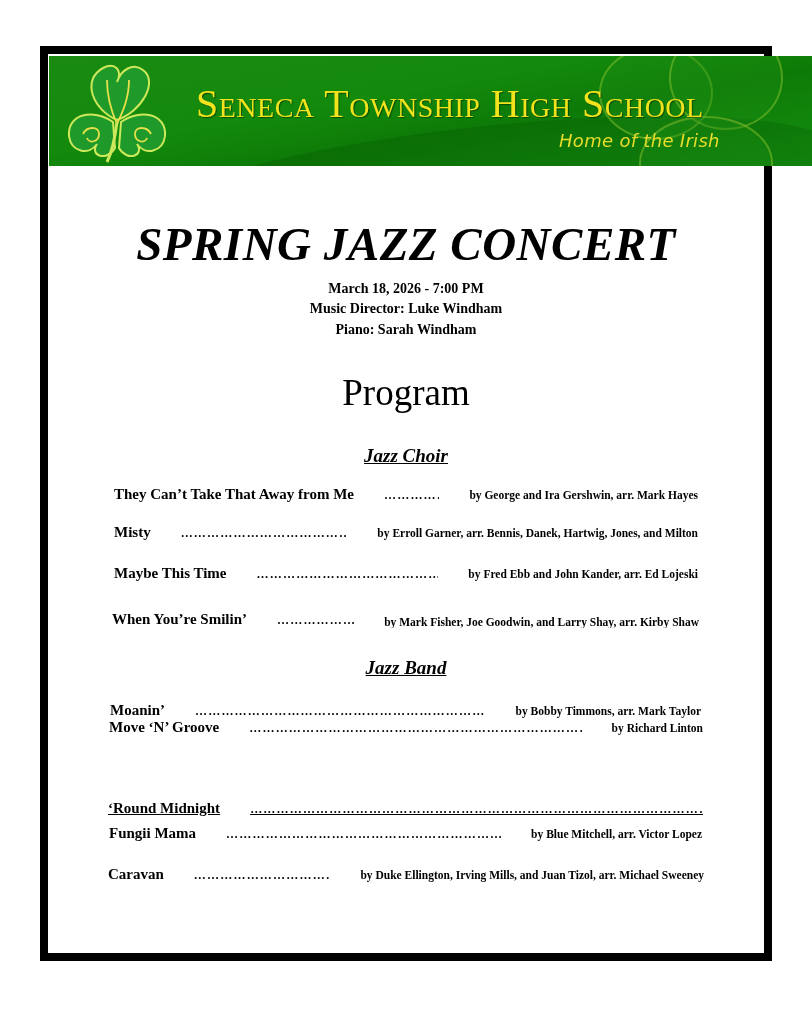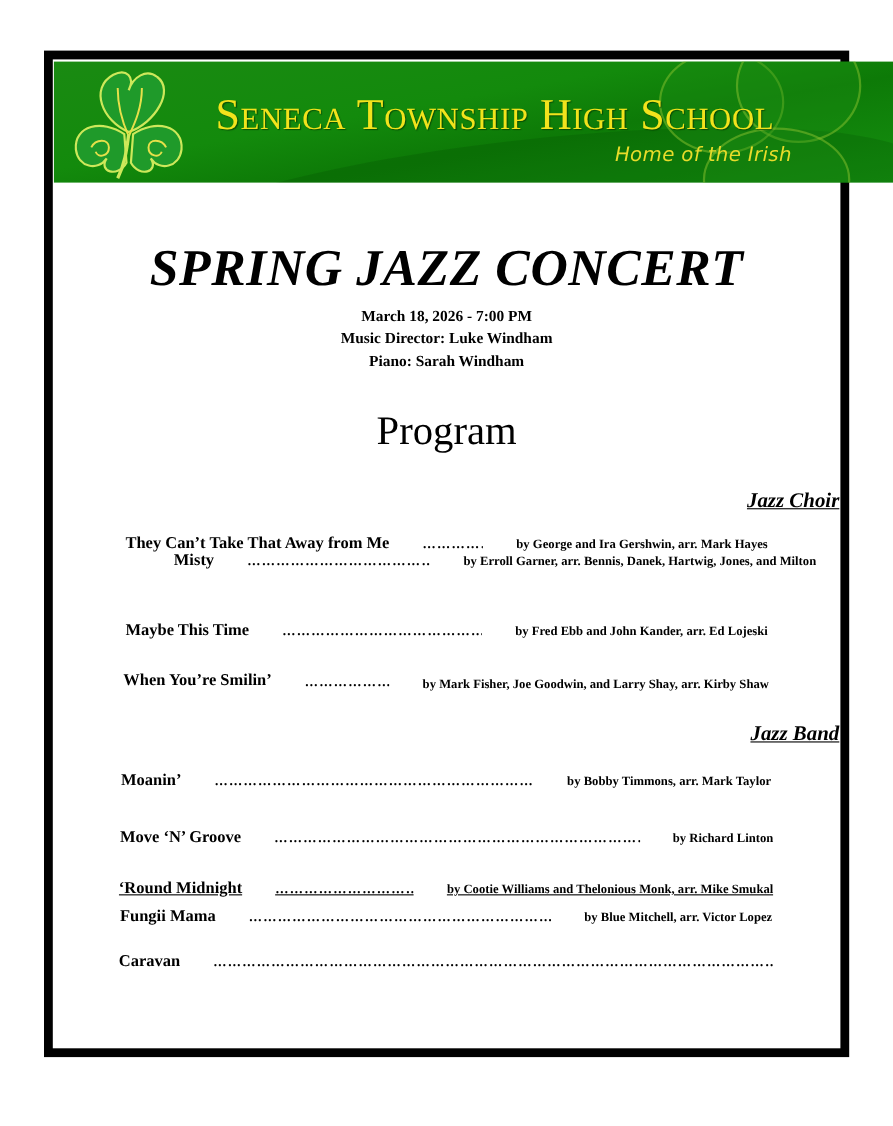--- a/index.html
+++ b/index.html
@@ -40,21 +40,20 @@
   .centered { position: absolute; left: 49px; width: 714px; text-align: center; }
   .concert-title {
     top: 216px; font-size: 47px; font-weight: bold; font-style: italic; letter-spacing: 0.5px;
     line-height: 56px;
   }
   .info-line { font-size: 14px; font-weight: bold; line-height: 20px; }
   .program-heading { top: 370px; font-size: 37px; line-height: 46px; }
   .section-heading {
     font-size: 19px; font-weight: bold; font-style: italic; text-decoration: underline;
     line-height: 24px;
-    text-align: right;
   }
   .row {
     position: absolute; display: flex; align-items: baseline; white-space: nowrap;
     overflow: hidden; height: 22px; gap: 30px;
   }
   .row .title { font-weight: bold; font-size: 15px; flex: none; }
   .row .leader {
     flex: 1 1 auto; overflow: hidden; font-size: 12px; font-weight: bold;
     letter-spacing: 1.2px; min-width: 0;
   }
@@ -97,21 +96,21 @@
 
 <div class="centered program-heading">Program</div>
 
 <div class="centered section-heading" style="top:444px;">Jazz Choir</div>
 
 <div class="row" style="left:114px;width:584px;top:486px;">
   <span class="title">They Can’t Take That Away from Me</span>
   <span class="leader">……………………………………………………………………………………………………………………</span>
   <span class="composer">by George and Ira Gershwin, arr. Mark Hayes</span>
 </div>
-<div class="row" style="left:114px;width:584px;top:502px;margin-left:44px;">
+<div class="row" style="left:114px;width:584px;top:524px;">
   <span class="title">Misty</span>
   <span class="leader">……………………………………………………………………………………………………………………</span>
   <span class="composer">by Erroll Garner, arr. Bennis, Danek, Hartwig, Jones, and Milton</span>
 </div>
 <div class="row" style="left:114px;width:584px;top:565px;">
   <span class="title">Maybe This Time</span>
   <span class="leader">……………………………………………………………………………………………………………………</span>
   <span class="composer">by Fred Ebb and John Kander, arr. Ed Lojeski</span>
 </div>
 <div class="row" style="left:112px;width:587px;top:606px;align-items:flex-end;">
@@ -120,31 +119,31 @@
   <span class="composer">by Mark Fisher, Joe Goodwin, and Larry Shay, arr. Kirby Shaw</span>
 </div>
 
 <div class="centered section-heading" style="top:656px;">Jazz Band</div>
 
 <div class="row" style="left:110px;width:591px;top:702px;">
   <span class="title">Moanin’</span>
   <span class="leader">……………………………………………………………………………………………………………………</span>
   <span class="composer">by Bobby Timmons, arr. Mark Taylor</span>
 </div>
-<div class="row" style="left:109px;width:594px;top:753px;">
+<div class="row" style="left:109px;width:594px;top:719px;">
   <span class="title">Move ‘N’ Groove</span>
   <span class="leader">……………………………………………………………………………………………………………………</span>
   <span class="composer">by Richard Linton</span>
 </div>
 <div class="row" style="left:108px;width:595px;top:800px;text-decoration:underline;">
   <span class="title">‘Round Midnight</span>
   <span class="leader">……………………………………………………………………………………………………………………</span>
-  <span class="composer">by Cootie Williams and Thelonious Monk, arr. Mike Smukal</span>
 </div>
 <div class="row" style="left:109px;width:593px;top:825px;">
   <span class="title">Fungii Mama</span>
   <span class="leader">……………………………………………………………………………………………………………………</span>
   <span class="composer">by Blue Mitchell, arr. Victor Lopez</span>
 </div>
 <div class="row" style="left:108px;width:596px;top:866px;">
   <span class="title">Caravan</span>
   <span class="leader">……………………………………………………………………………………………………………………</span>
+  <span class="composer">by Duke Ellington, Irving Mills, and Juan Tizol, arr. Michael Sweeney</span>
 </div>
 
 </body></html>

